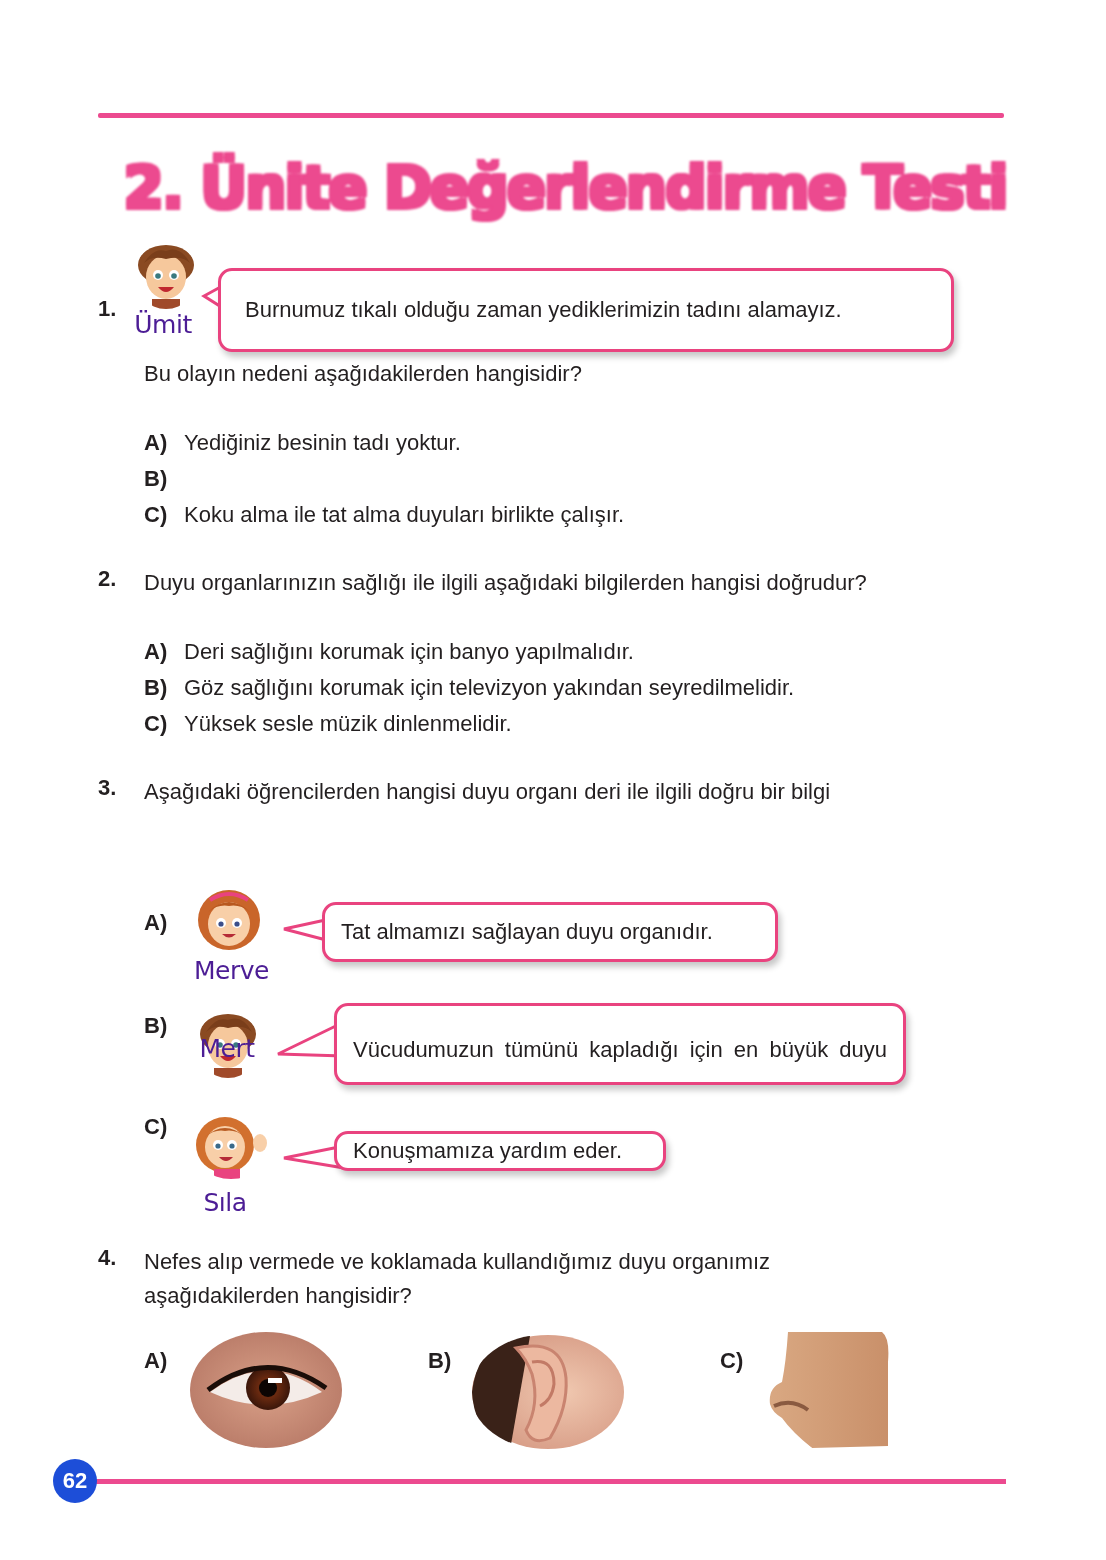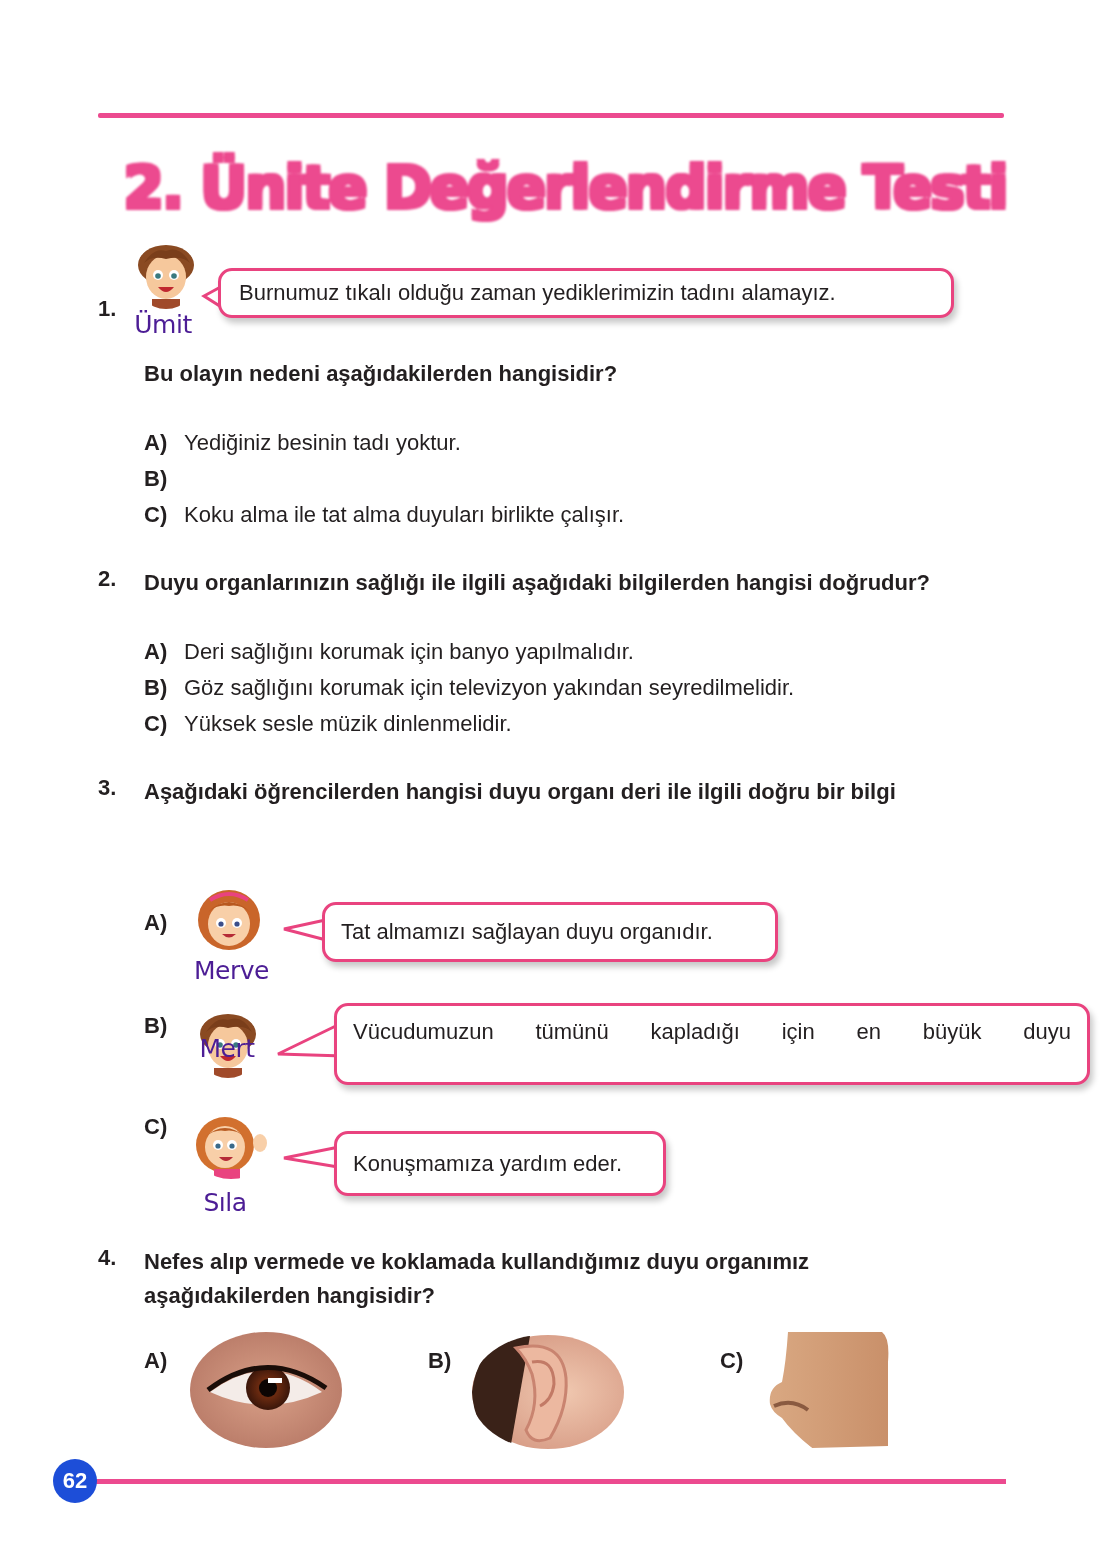--- a/index.html
+++ b/index.html
@@ -5,21 +5,21 @@
   html, body { margin:0; padding:0; }
   body { width:1106px; height:1560px; background:#ffffff; position:relative; overflow:hidden;
          font-family:"Liberation Sans", "DejaVu Sans", sans-serif; color:#231f20; }
   .abs { position:absolute; }
   .rule-top { left:98px; top:113px; width:906px; height:5px; background:#ec4a8f; border-radius:2px; }
   .title { left:190px; top:148px; width:750px; height:80px; display:flex; align-items:center; justify-content:center;
            font-family:"DejaVu Sans", sans-serif; font-weight:bold; font-size:58px; color:#ec4a8f; letter-spacing:-2px;
            text-shadow: 0 0 3px #ec4a8f, 0 0 3px #ec4a8f, 2px 2px 0 #ec4a8f, -2px -2px 0 #ec4a8f, 2px -2px 0 #ec4a8f, -2px 2px 0 #ec4a8f;
            filter: blur(1.2px); white-space:nowrap; }
   .qnum { font-weight:bold; font-size:22px; color:#231f20; }
-  .qtext { font-weight:bold; font-size:22px; line-height:34px; color:#231f20; }
+  .qtext { font-weight:normal; font-size:22px; line-height:34px; color:#231f20; }
   .opt { font-size:22px; line-height:36px; color:#231f20; display:flex; }
   .opt .lbl { font-weight:bold; width:40px; }
   .bubble { border:3px solid #e9437f; border-radius:14px; background:#fff; box-shadow: 3px 5px 6px rgba(0,0,0,0.22);
             font-size:22px; color:#231f20; box-sizing:border-box; display:flex; align-items:center; padding:0 16px; }
   .tail { overflow:visible; }
   .charname { font-family:"DejaVu Sans", sans-serif; font-size:25px; color:#4c1d95; font-weight:normal; letter-spacing:-0.5px; text-align:center; width:70px; }
   .face { border-radius:50%; }
   .organ { border-radius:50%; filter: blur(0.6px); }
   .page-badge { left:53px; top:1459px; width:44px; height:44px; border-radius:50%; background:#1d4ed8; color:#fff;
                 font-weight:bold; font-size:22px; display:flex; align-items:center; justify-content:center; }
@@ -40,21 +40,21 @@
     <circle cx="40" cy="32" r="5" fill="#fff"></circle>
   <circle cx="24" cy="33" r="2.8" fill="#3a7a80"></circle>
     <circle cx="40" cy="33" r="2.8" fill="#3a7a80"></circle>
   <path d="M24 44 Q32 54 40 44 Z" fill="#c0282f"></path>
   <rect x="18" y="56" width="28" height="10" fill="#a04a2a"></rect>
 </svg>
 <div class="abs charname" style="left:128px;top:310px;">Ümit</div>
 <svg class="abs tail" style="left:200px;top:282px;" width="26" height="30">
   <path d="M26 2 L4 14 L26 28" fill="#fff" stroke="#e9437f" stroke-width="3"></path>
 </svg>
-<div class="abs bubble" style="left:218px;top:268px;width:736px;height:50px;padding-left:18px;">
+<div class="abs bubble" style="left:218px;top:268px;width:736px;height:84px;padding-left:24px;">
   <span>Burnumuz tıkalı olduğu zaman yediklerimizin tadını alamayız.</span>
 </div>
 <div class="abs qtext" style="left:144px;top:357px;">Bu olayın nedeni aşağıdakilerden hangisidir?</div>
 
 <div class="abs" style="left:144px;top:425px;">
   <div class="opt">
       <span class="lbl">A)</span>
       <span>Yediğiniz besinin tadı yoktur.</span>
     </div>
   <div class="opt">
@@ -117,42 +117,42 @@
     <circle cx="40" cy="32" r="5" fill="#fff"></circle>
   <circle cx="24" cy="33" r="2.8" fill="#3a7a80"></circle>
     <circle cx="40" cy="33" r="2.8" fill="#3a7a80"></circle>
   <path d="M24 44 Q32 54 40 44 Z" fill="#c0282f"></path>
   <rect x="18" y="56" width="28" height="10" fill="#a04a2a"></rect>
 </svg>
 <div class="abs charname" style="left:192px;top:1034px;">Mert</div>
 <svg class="abs tail" style="left:274px;top:1018px;" width="70" height="44">
   <path d="M70 4 L4 36 L70 38" fill="#fff" stroke="#e9437f" stroke-width="3"></path>
 </svg>
-<div class="abs bubble" style="left:334px;top:1003px;width:756px;height:82px;display:block;padding-top:10px;line-height:32px;">
+<div class="abs bubble" style="left:334px;top:1003px;width:572px;height:82px;display:block;padding-top:28px;line-height:32px;">
   <div style="text-align:justify;text-align-last:justify;">Vücudumuzun tümünü kapladığı için en büyük duyu</div>
 </div>
 
 <div class="abs" style="left:144px;top:1114px;font-weight:bold;font-size:22px;">C)</div>
 <svg class="abs face" style="left:192px;top:1113px;" width="78" height="66" viewBox="0 0 78 66">
   <ellipse cx="33" cy="32" rx="29" ry="28" fill="#d2702e"></ellipse>
   <ellipse cx="33" cy="34" rx="20" ry="21" fill="#f8cfa8"></ellipse>
   <path d="M13 24 Q33 6 53 24 Q43 16 33 18 Q23 16 13 24Z" fill="#b85c22"></path>
   <circle cx="26" cy="32" r="5" fill="#fff"></circle>
     <circle cx="40" cy="32" r="5" fill="#fff"></circle>
   <circle cx="26" cy="33" r="2.6" fill="#3a6a8a"></circle>
     <circle cx="40" cy="33" r="2.6" fill="#3a6a8a"></circle>
   <path d="M27 44 Q34 52 41 44 Z" fill="#b52a36"></path>
   <ellipse cx="68" cy="30" rx="7" ry="9" fill="#f8cfa8"></ellipse>
   <rect x="22" y="56" width="26" height="10" fill="#e9437f"></rect>
 </svg>
 <div class="abs charname" style="left:190px;top:1188px;">Sıla</div>
 <svg class="abs tail" style="left:280px;top:1144px;" width="64" height="30">
   <path d="M64 2 L4 14 L64 24" fill="#fff" stroke="#e9437f" stroke-width="3"></path>
 </svg>
-<div class="abs bubble" style="left:334px;top:1131px;width:332px;height:65px;">
+<div class="abs bubble" style="left:334px;top:1131px;width:332px;height:40px;">
   <span>Konuşmamıza yardım eder.</span>
 </div>
 
 <div class="abs qnum" style="left:98px;top:1245px;">4.</div>
 <div class="abs qtext" style="left:144px;top:1245px;">
   <div>Nefes alıp vermede ve koklamada kullandığımız duyu organımız</div>
   <div>aşağıdakilerden hangisidir?</div>
 </div>
 
 <div class="abs" style="left:144px;top:1348px;font-weight:bold;font-size:22px;">A)</div>

